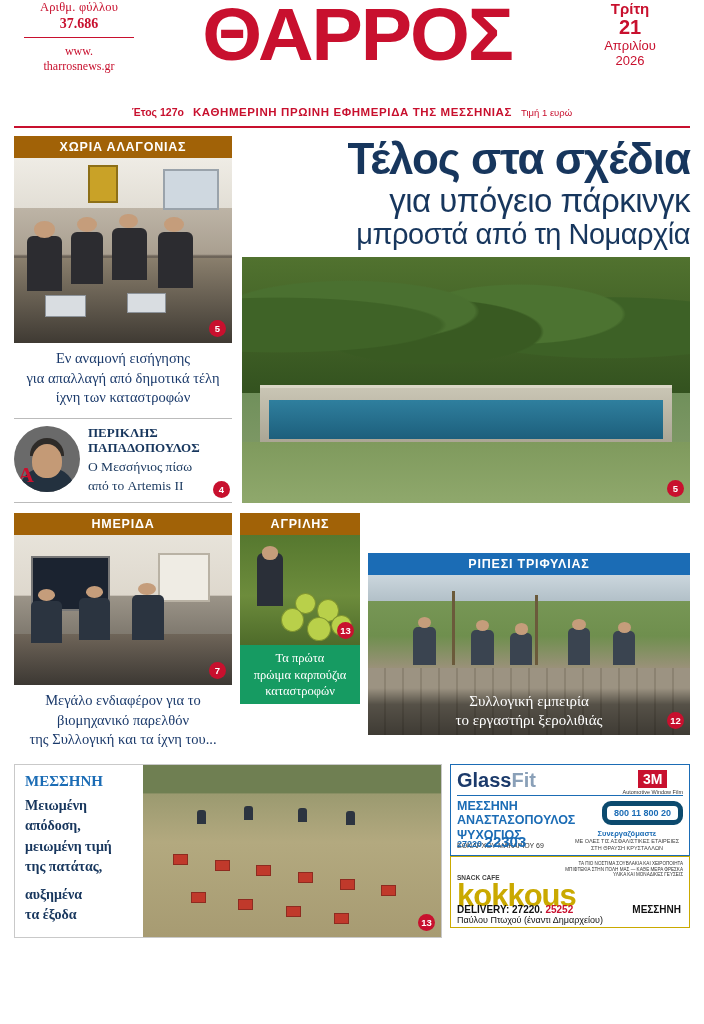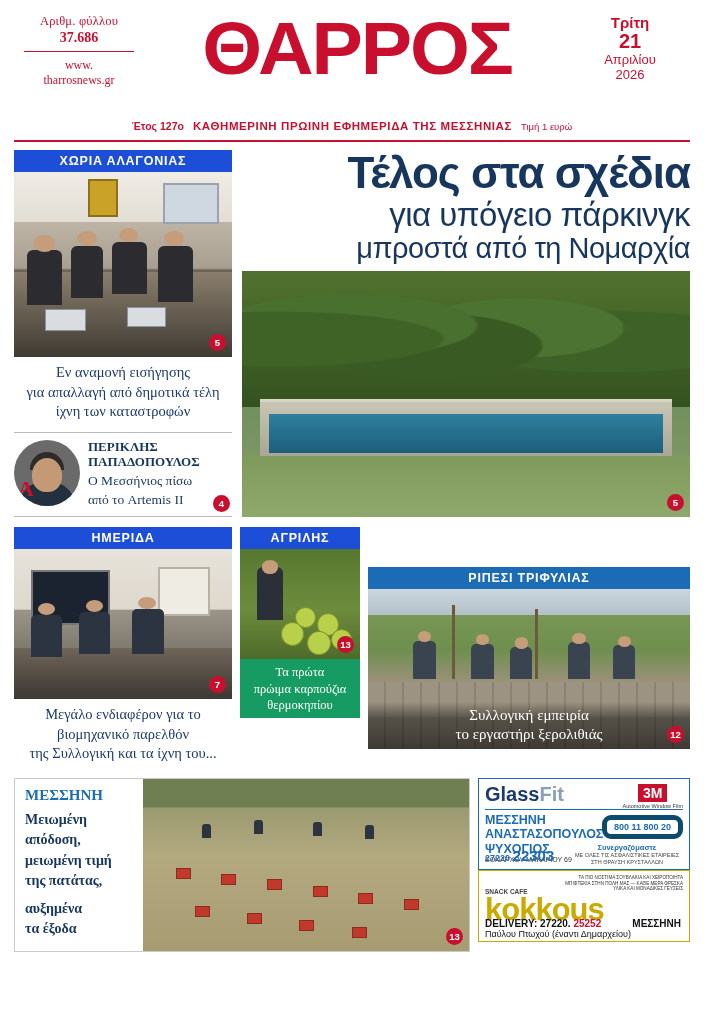--- a/index.html
+++ b/index.html
@@ -7,21 +7,21 @@
     width:704px;height:1024px;
     background:#ffffff;
     font-family:"Liberation Sans", sans-serif;
     color:#111;
     overflow:hidden;
     position:relative;
   }
   .page{width:704px;height:1024px;position:relative;box-sizing:border-box;padding:0 14px;}
 
   
-  .masthead{display:flex;align-items:flex-start;justify-content:space-between;padding-top:14px;height:110px;}
+  .masthead{display:flex;align-items:flex-start;justify-content:space-between;height:110px;}
   .mh-left{width:130px;text-align:center;color:#c8102e;font-family:"Liberation Serif",serif;}
   .mh-left .issue-label{font-size:12.5px;letter-spacing:.2px;}
   .mh-left .issue-num{font-size:14px;font-weight:bold;margin-top:1px;}
   .mh-left .rule{height:1px;background:#c8102e;margin:5px 10px 6px;}
   .mh-left .site{font-size:12px;line-height:1.25;}
   .mh-center{flex:1;text-align:center;position:relative;}
   .logo{
     font-family:"Liberation Sans", sans-serif;
     font-weight:bold;
     font-size:74px;
@@ -41,21 +41,21 @@
   .subbar .tagline{color:#c8102e;font-size:11.5px;font-weight:bold;letter-spacing:.6px;}
   .subbar .price{color:#c8102e;font-size:9.5px;}
   .hr-red{height:2px;background:#c8102e;margin:2px 0 0;}
 
   
   .content{display:flex;gap:10px;margin-top:8px;}
   .col-left{width:218px;}
   .col-right{flex:1;}
 
   .ribbon{
-    background:#1d4ed8;color:#fff;text-align:center;
+    background:#a16207;color:#fff;text-align:center;
     font-size:12.5px;font-weight:bold;letter-spacing:.8px;
     padding:4px 0;position:relative;
   }
   .ribbon.blue{background:#1b6cb5;}
   .photo{position:relative;overflow:hidden;}
   .badge{
     position:absolute;right:6px;bottom:6px;
     width:17px;height:17px;border-radius:50%;
     background:#c8102e;color:#fff;font-size:9.5px;font-weight:bold;
     display:flex;align-items:center;justify-content:center;
@@ -147,21 +147,21 @@
   
   .row3{display:flex;gap:8px;margin-top:10px;align-items:flex-start;}
   .messini{flex:1;display:flex;border:1px solid #c9c9c9;}
   .messini .txt{width:110px;padding:8px 8px 8px 10px;}
   .messini .t1{color:#1b6cb5;font-weight:bold;font-size:15px;font-family:"Liberation Serif",serif;}
   .messini .t2{color:#17365d;font-weight:bold;font-size:14px;line-height:1.45;font-family:"Liberation Serif",serif;margin-top:6px;}
   .messini .pic{flex:1;position:relative;height:172px;background:linear-gradient(180deg,#6f7f52 0 16%,#9b9a70 17%,#b3a97f 45%,#a79b72 100%);}
   .messini .crate{position:absolute;width:13px;height:9px;background:#c0392b;border:1px solid #8e2b20;}
   .messini .worker{position:absolute;width:9px;height:14px;background:#2c3440;border-radius:3px 3px 0 0;}
 
-  .ads{width:212px;}
+  .ads{width:240px;}
   .ad-glass{border:1px solid #1b6cb5;height:92px;background:#fff;position:relative;padding:4px 6px;box-sizing:border-box;}
   .ad-glass .gf{font-size:20px;font-weight:bold;color:#1b3a6b;font-family:"Liberation Sans",sans-serif;}
   .ad-glass .gf .fit{color:#8aa0b8;}
   .ad-glass .mm{position:absolute;right:6px;top:5px;text-align:center;}
   .ad-glass .mm .logo3m{background:#c8102e;color:#fff;font-weight:bold;font-size:14px;padding:1px 5px;display:inline-block;}
   .ad-glass .mm .sub{font-size:5.5px;color:#333;line-height:1.1;margin-top:1px;}
   .ad-glass .line{height:1px;background:#1b6cb5;margin:3px 0;}
   .ad-glass .name{color:#1b6cb5;font-weight:bold;font-size:12.5px;line-height:1.15;}
   .ad-glass .addr{font-size:7px;color:#333;}
   .ad-glass .phoneBox{position:absolute;right:6px;top:36px;border:5px solid #0c4a6e;border-radius:9px;padding:2px 7px;font-size:9px;color:#1b6cb5;font-weight:bold;}
@@ -308,21 +308,21 @@
         <div class="melon" style="left:46%;top:52%;width:16%;height:18%;"></div>
         <div class="melon" style="left:64%;top:58%;width:17%;height:19%;"></div>
         <div class="melon" style="left:34%;top:66%;width:18%;height:20%;"></div>
         <div class="melon" style="left:56%;top:74%;width:18%;height:20%;"></div>
         <div class="melon" style="left:76%;top:72%;width:16%;height:18%;"></div>
         <div class="badge">13</div>
       </div>
       <div class="cap3">
         <div>Τα πρώτα</div>
         <div>πρώιμα καρπούζια</div>
-        <div>θερμοκηπίου</div>
+        <div>καταστροφών</div>
       </div>
     </div>
 
     <div class="ripesi">
       <div class="ribbon blue">ΡΙΠΕΣΙ ΤΡΙΦΥΛΙΑΣ</div>
       <div class="photo photo4">
         <div class="sky"></div>
         <div class="wall"></div>
         <div class="pole" style="left:26%;top:10%;height:46%;"></div>
         <div class="pole" style="left:52%;top:12%;height:44%;"></div>

